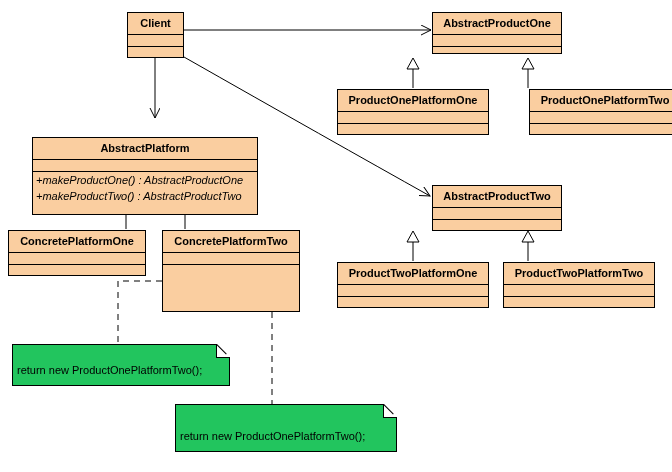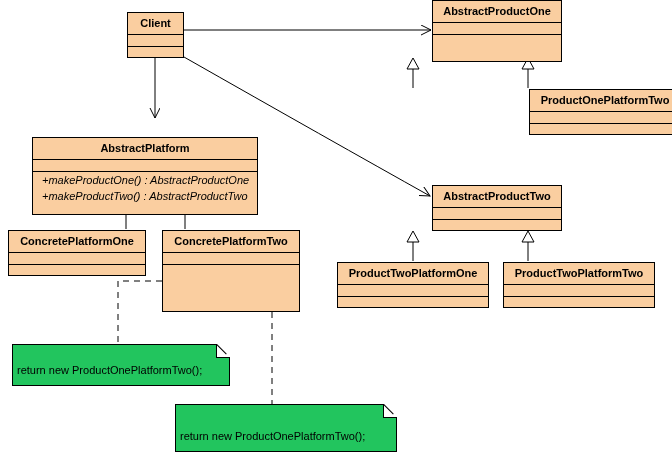--- a/index.html
+++ b/index.html
@@ -51,21 +51,21 @@
   .uml-ops {
     min-height: 11px;
   }
   .uml-ops.empty {
     min-height: 11px;
   }
   .uml-op {
     font-size: 11px;
     line-height: 16px;
     color: #000000;
-    padding: 0 2px 0 9px;
+    padding: 0 2px 0 3px;
     white-space: nowrap;
     font-style: italic;
   }
   .uml-op.plain {
     font-style: normal;
   }
   .uml-note {
     position: absolute;
     box-sizing: border-box;
     background: #22c55e;
@@ -164,26 +164,31 @@
       <path d="M272,312 L272,404" fill="none" stroke="#000000" stroke-width="1" stroke-dasharray="6,5"></path>
     </g>
   </svg>
 
   <div class="uml-class" style="left:127px; top:12px; width:57px; height:46px;">
     <div class="uml-name">Client</div>
     <div class="uml-attrs"></div>
     <div class="uml-ops empty"></div>
   </div>
 
-  <div class="uml-class" style="left:432px; top:0; width:130px; height:62px;">
+  <div class="uml-class" style="left:432px; top:12px; width:130px; height:42px;">
     <div class="uml-name">AbstractProductOne</div>
     <div class="uml-attrs"></div>
     <div class="uml-ops empty"></div>
   </div>
 
+  <div class="uml-class" style="left:337px; top:89px; width:152px; height:46px;">
+    <div class="uml-name">ProductOnePlatformOne</div>
+    <div class="uml-attrs"></div>
+    <div class="uml-ops empty"></div>
+  </div>
 
   <div class="uml-class" style="left:529px; top:89px; width:152px; height:46px;">
     <div class="uml-name">ProductOnePlatformTwo</div>
     <div class="uml-attrs"></div>
     <div class="uml-ops empty"></div>
   </div>
 
   <div class="uml-class" style="left:32px; top:137px; width:226px; height:78px;">
     <div class="uml-name">AbstractPlatform</div>
     <div class="uml-attrs"></div>

